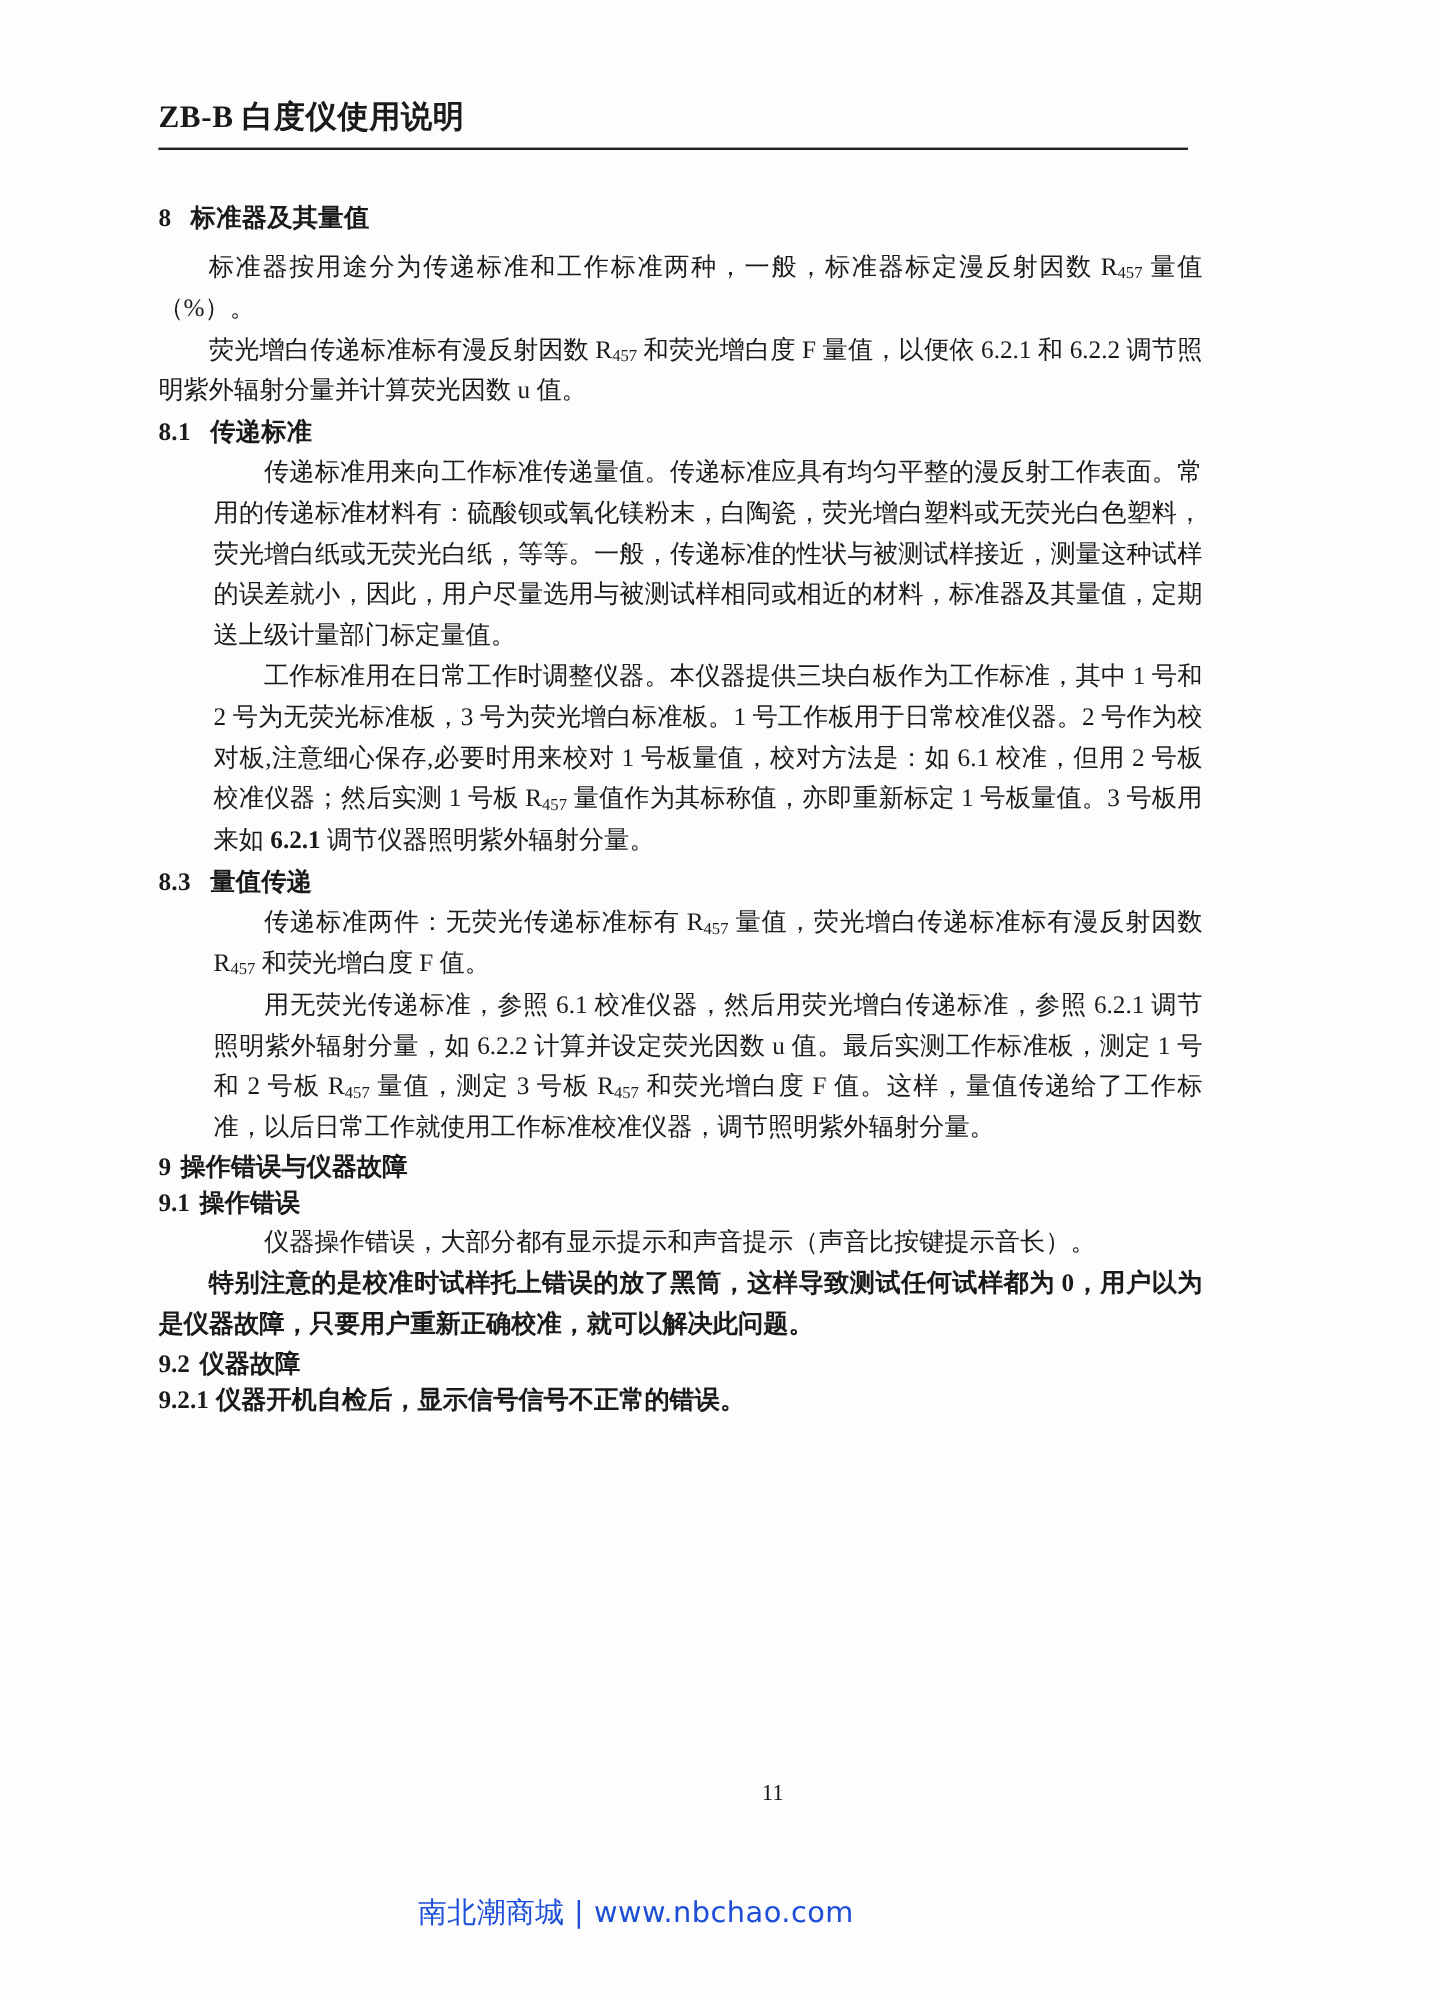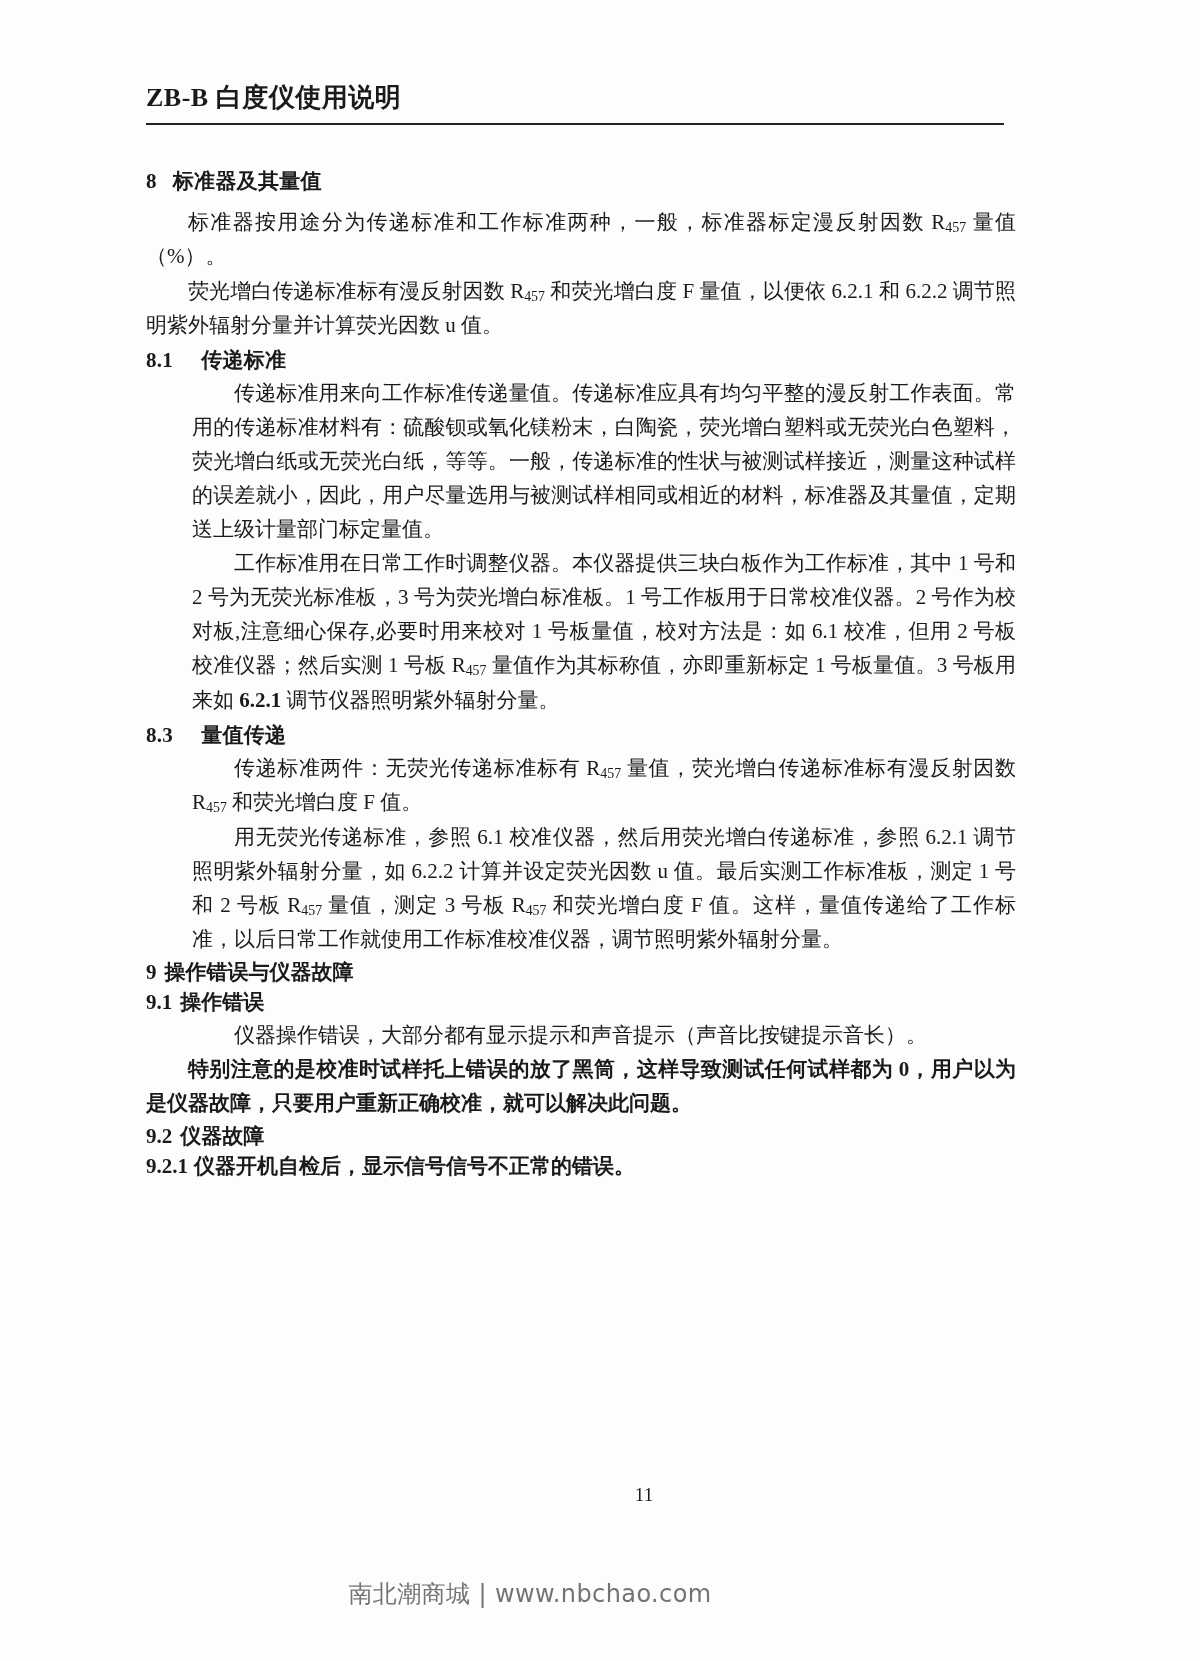--- a/index.html
+++ b/index.html
@@ -17,21 +17,21 @@
   }
   .page {
     position: absolute;
     left: 0; top: 0;
     width: 1200px;
     height: 1661px;
     background: #fdfdfd;
   }
   .content {
     position: absolute;
-    left: 146px;
+    left: 132px;
     top: 80px;
     width: 870px;
   }
 
   
   .doc-header {
     font-size: 26px;
     font-weight: bold;
     letter-spacing: 0.5px;
     padding-bottom: 8px;
@@ -51,21 +51,21 @@
     margin: 0 0 10px 0;
     letter-spacing: 0.3px;
   }
   .h1 .num { margin-right: 16px; }
   .h2 {
     font-size: 21px;
     font-weight: bold;
     margin: 4px 0 2px 0;
     letter-spacing: 0.3px;
   }
-  .h2 .num { margin-right: 28px; text-align: right; }
+  .h2 .num { margin-right: 16px; text-align: right; }
   .h2-tight {
     font-size: 21px;
     font-weight: bold;
     margin: 2px 0 2px 0;
   }
   .h2-tight .num { margin-right: 8px; }
   .h3 {
     font-size: 21px;
     font-weight: bold;
     margin: 2px 0 2px 0;
@@ -137,21 +137,21 @@
     padding-left: 44px;
   }
   .site-footer {
     position: absolute;
     top: 1578px;
     left: 0;
     width: 1060px;
     text-align: center;
     font-size: 24px;
     font-family: "DejaVu Sans", "Liberation Sans", sans-serif;
-    color: #737373;
+    color: #1d4ed8;
     letter-spacing: 0.4px;
   }
 </style>
 </head>
 <body>
 
 <div class="page">
   <div class="content">
 
     <div class="doc-header">ZB-B 白度仪使用说明</div>

